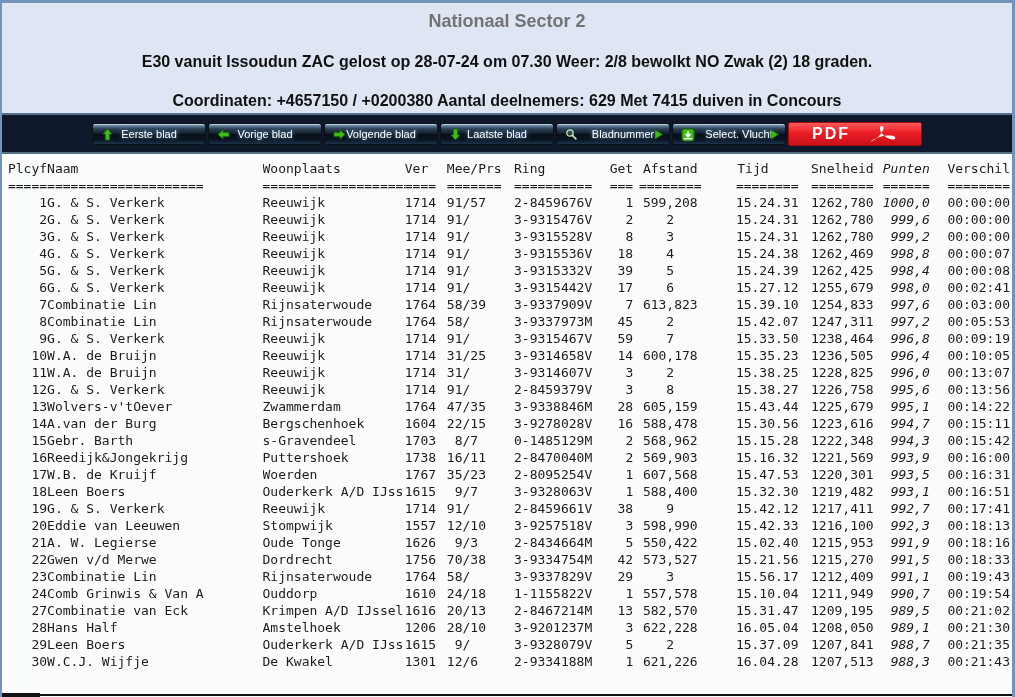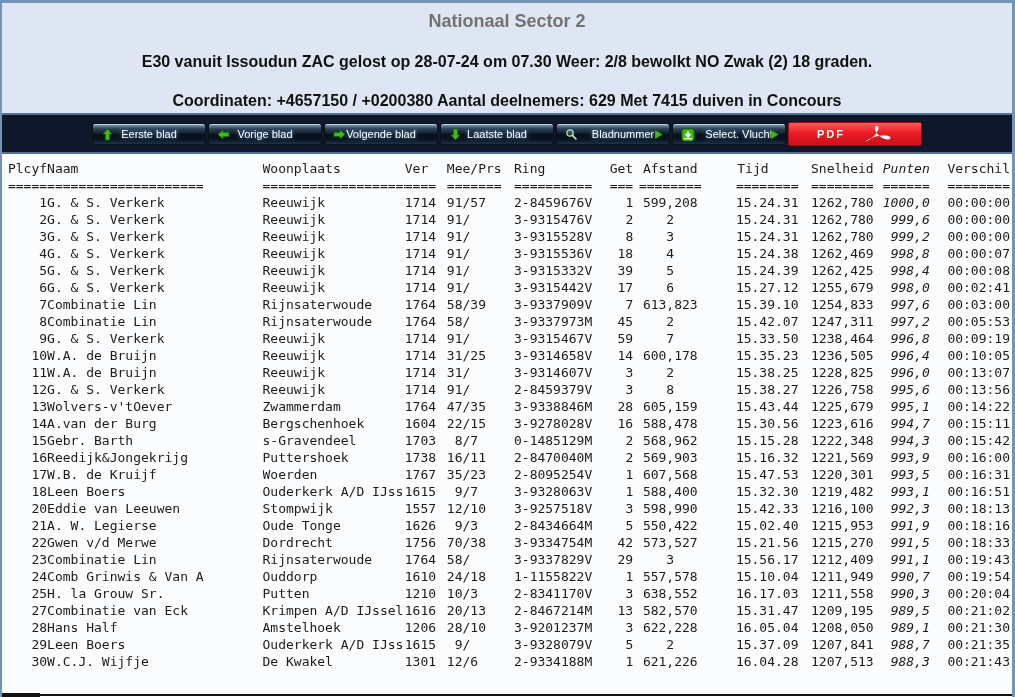--- a/index.html
+++ b/index.html
@@ -57,21 +57,21 @@
   .nav-button.has-trail{padding-left:24px;}
   .pdf-button{
     width:134px;height:24px;
     box-sizing:border-box;
     border:1px solid #a30d12;
     border-radius:2px;
     background:linear-gradient(180deg,#ff5a5a 0%,#ec1c24 45%,#c8111a 100%);
     display:flex;align-items:center;justify-content:center;gap:18px;
     color:#fff;cursor:pointer;
   }
-  .pdf-button .pdf-label{font-size:11px;font-weight:bold;letter-spacing:2px;}
+  .pdf-button .pdf-label{font-size:16px;font-weight:bold;letter-spacing:2px;}
   .pdf-button .pdf-logo{line-height:0;}
   
   .table-wrap{padding-top:6px;}
   table.results{
     border-collapse:collapse;table-layout:fixed;
     width:1008px;
     font-family:"DejaVu Sans Mono", monospace;
     font-size:13px;
   }
   table.results th, table.results td{
@@ -452,20 +452,34 @@
             <td class="col-meeprs c-blue"> 9/7</td>
             <td class="col-ring">3-9328063V</td>
             <td class="col-get">1</td>
             <td class="col-afstand">588,400</td>
             <td class="col-tijd">15.32.30</td>
             <td class="col-snelheid">1219,482</td>
             <td class="col-punten">993,1</td>
             <td class="col-verschil c-navy">00:16:51</td>
           </tr>
           <tr>
+            <td class="col-plcyf c-navy">19</td>
+            <td class="col-naam">G. &amp; S. Verkerk</td>
+            <td class="col-woonplaats c-blue">Reeuwijk</td>
+            <td class="col-ver c-blue">1714</td>
+            <td class="col-meeprs c-blue">91/</td>
+            <td class="col-ring">2-8459661V</td>
+            <td class="col-get">38</td>
+            <td class="col-afstand">9</td>
+            <td class="col-tijd">15.42.12</td>
+            <td class="col-snelheid">1217,411</td>
+            <td class="col-punten">992,7</td>
+            <td class="col-verschil c-navy">00:17:41</td>
+          </tr>
+          <tr>
             <td class="col-plcyf c-navy">20</td>
             <td class="col-naam">Eddie van Leeuwen</td>
             <td class="col-woonplaats c-blue">Stompwijk</td>
             <td class="col-ver c-blue">1557</td>
             <td class="col-meeprs c-blue">12/10</td>
             <td class="col-ring">3-9257518V</td>
             <td class="col-get">3</td>
             <td class="col-afstand">598,990</td>
             <td class="col-tijd">15.42.33</td>
             <td class="col-snelheid">1216,100</td>
@@ -522,34 +536,20 @@
             <td class="col-meeprs c-blue">24/18</td>
             <td class="col-ring">1-1155822V</td>
             <td class="col-get">1</td>
             <td class="col-afstand">557,578</td>
             <td class="col-tijd">15.10.04</td>
             <td class="col-snelheid">1211,949</td>
             <td class="col-punten">990,7</td>
             <td class="col-verschil c-navy">00:19:54</td>
           </tr>
           <tr>
-            <td class="col-plcyf c-navy">25</td>
-            <td class="col-naam">H. la Grouw Sr.</td>
-            <td class="col-woonplaats c-blue">Putten</td>
-            <td class="col-ver c-blue">1210</td>
-            <td class="col-meeprs c-blue">10/3</td>
-            <td class="col-ring">2-8341170V</td>
-            <td class="col-get">3</td>
-            <td class="col-afstand">638,552</td>
-            <td class="col-tijd">16.17.03</td>
-            <td class="col-snelheid">1211,558</td>
-            <td class="col-punten">990,3</td>
-            <td class="col-verschil c-navy">00:20:04</td>
-          </tr>
-          <tr>
             <td class="col-plcyf c-navy">27</td>
             <td class="col-naam">Combinatie van Eck</td>
             <td class="col-woonplaats c-blue">Krimpen A/D IJssel</td>
             <td class="col-ver c-blue">1616</td>
             <td class="col-meeprs c-blue">20/13</td>
             <td class="col-ring">2-8467214M</td>
             <td class="col-get">13</td>
             <td class="col-afstand">582,570</td>
             <td class="col-tijd">15.31.47</td>
             <td class="col-snelheid">1209,195</td>

